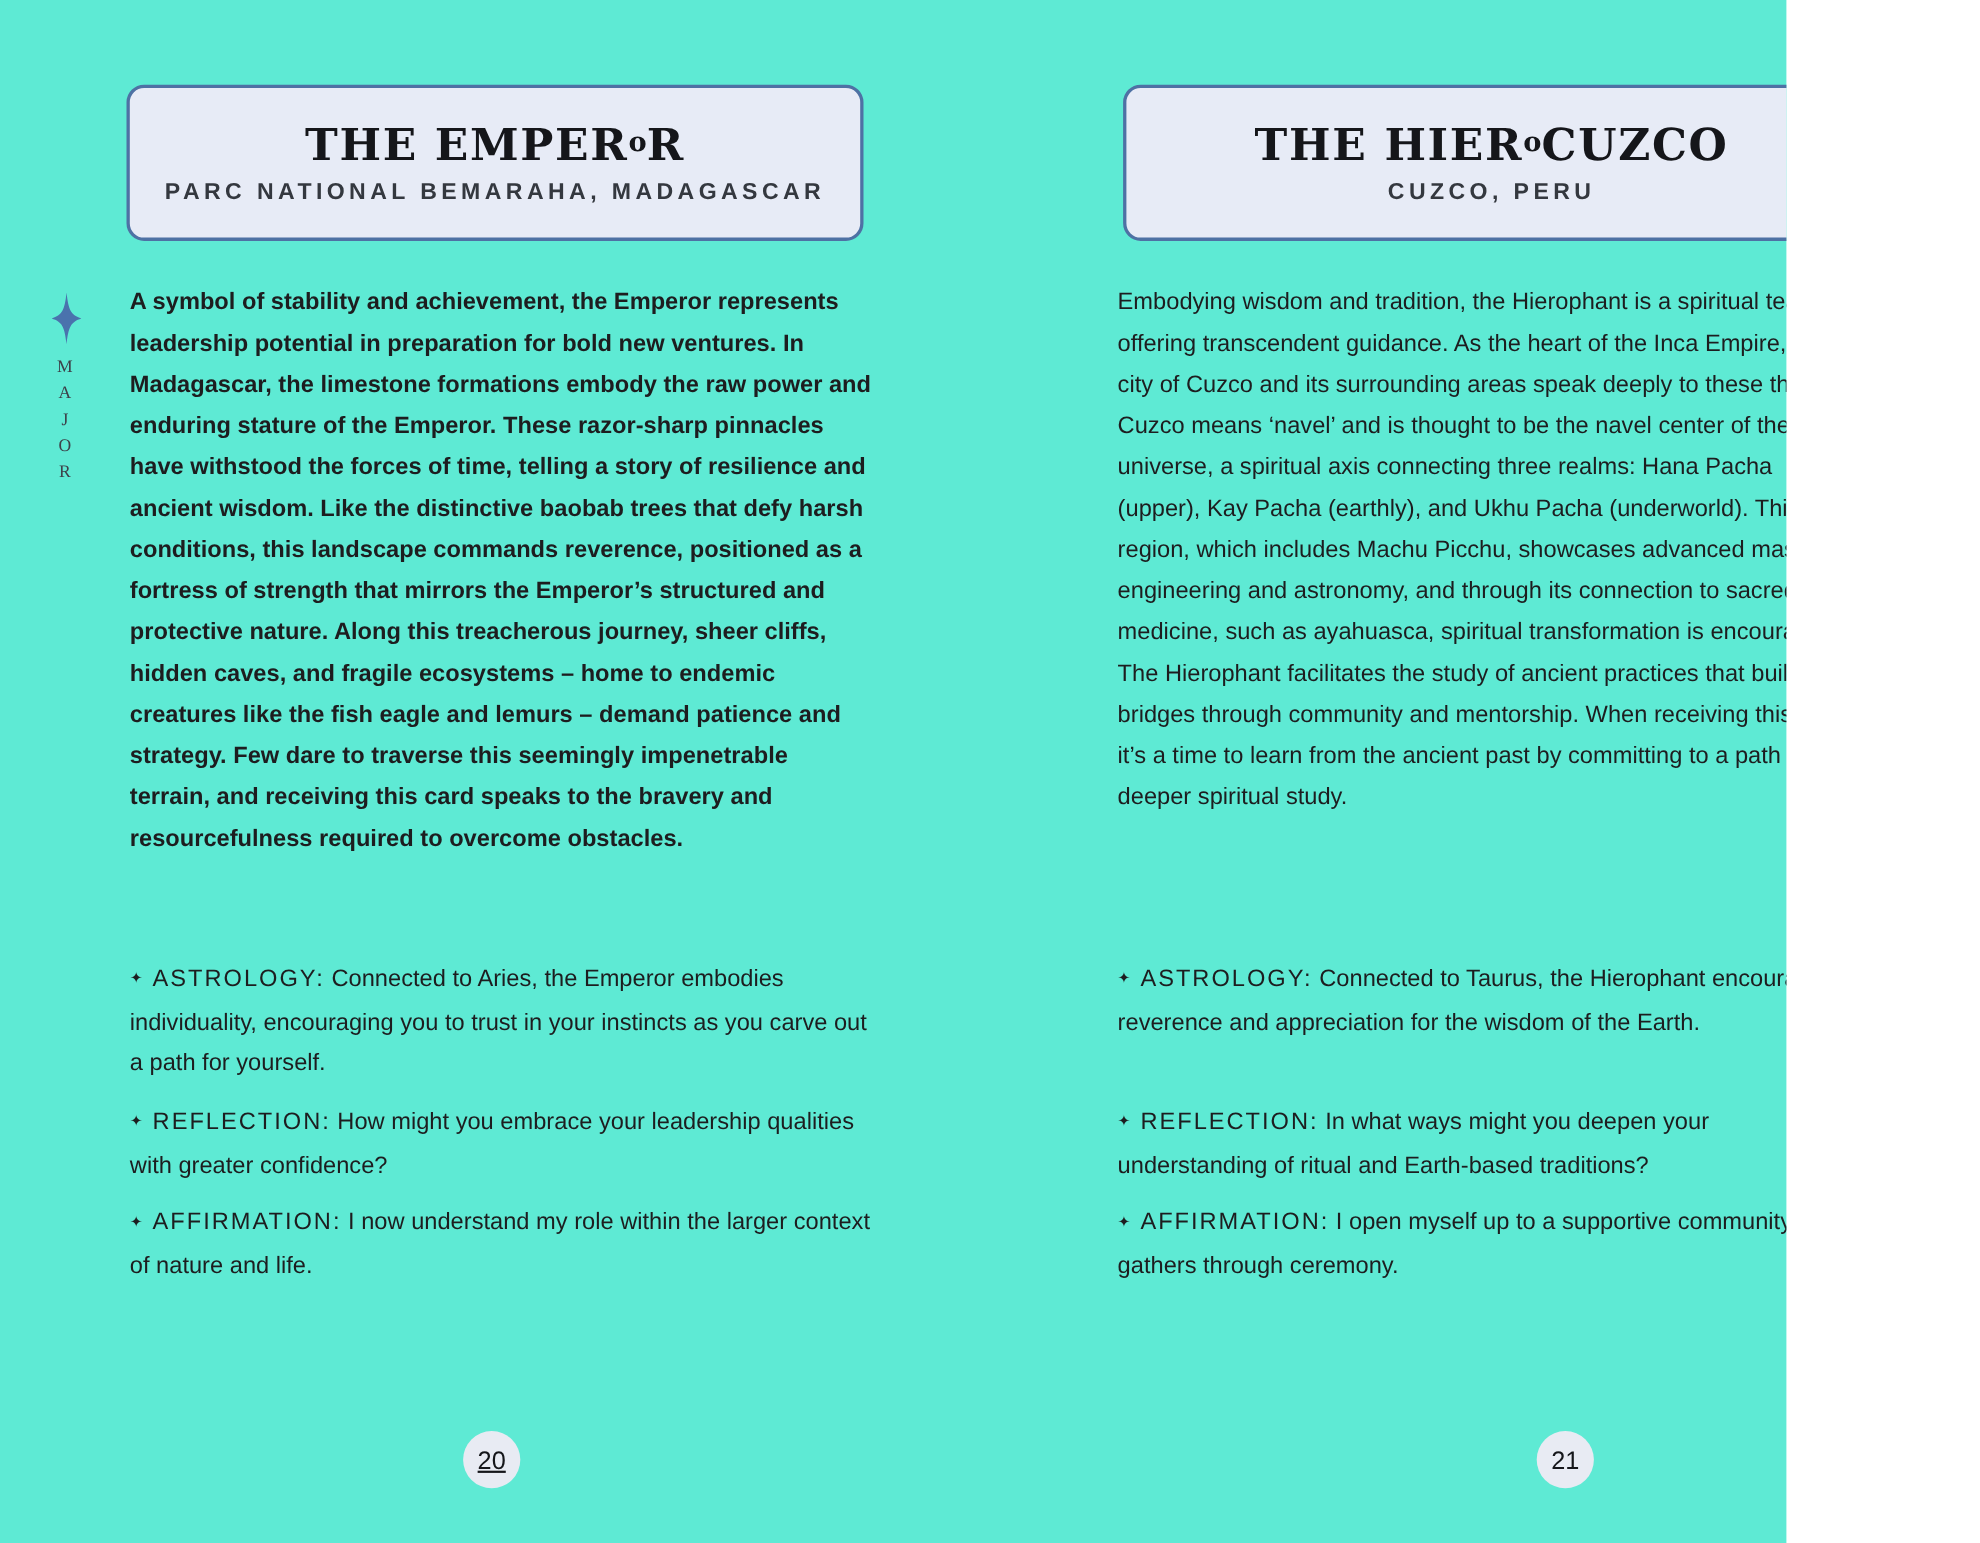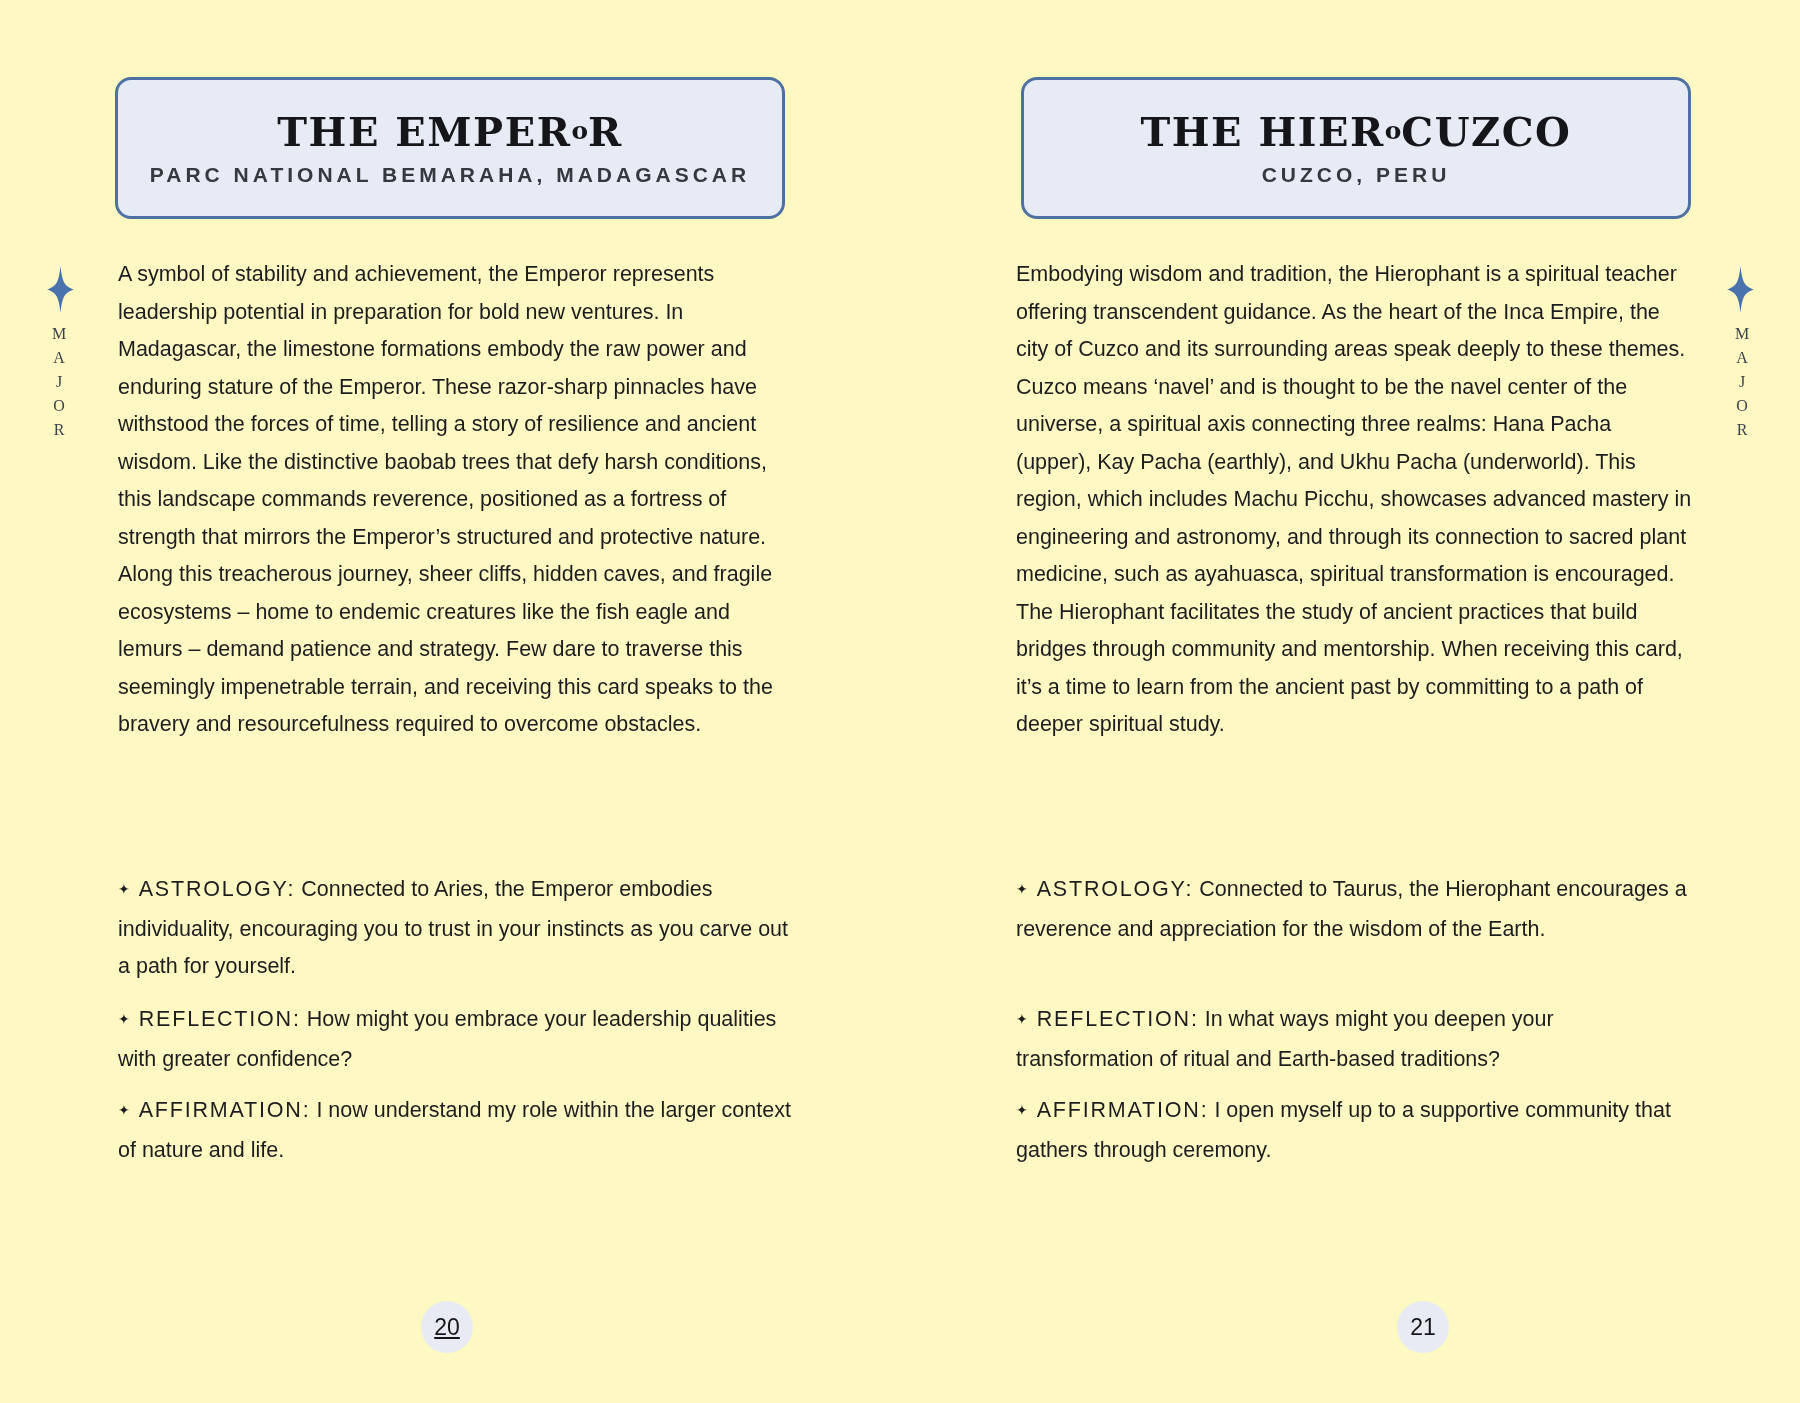--- a/index.html
+++ b/index.html
@@ -1,33 +1,33 @@
 <!DOCTYPE html>
 <html><head>
 <meta charset="utf-8">
 <style>
   html,body{margin:0;padding:0;background:#ffffff;}
-  .spread{position:relative;width:1800px;height:1403px;background:#fef9c3;overflow:hidden;
+  .spread{position:relative;width:1624px;height:1403px;background:#5eead4;overflow:hidden;
           font-family:"Liberation Sans",sans-serif;color:#1d1d1f;}
 
   
   .card-box{position:absolute;top:77px;width:670px;height:142px;box-sizing:border-box;
             background:#e7ebf6;border:3px solid #4e71a4;border-radius:16px;
             display:flex;flex-direction:column;align-items:center;justify-content:center;}
   .card-box.left{left:115px;}
   .card-box.right{left:1021px;}
   .card-title{font-family:"DejaVu Serif","Liberation Serif",serif;font-weight:600;
               font-size:40px;line-height:1;letter-spacing:1.5px;color:#15161a;margin:2px 0 0 0;}
   .card-title .small-o{font-size:0.62em;vertical-align:0.3em;letter-spacing:0;}
   .card-subtitle{margin-top:11px;font-size:21px;font-weight:700;letter-spacing:4px;color:#34383f;}
 
   
   .p-body{position:absolute;top:256px;width:676px;margin:0;
           font-size:21.5px;line-height:37.5px;font-weight:400;}
-  .p-body.left{left:118px;}
+  .p-body.left{left:118px;font-weight:bold;}
   .p-body.right{left:1016px;}
   .it{}
 
   
   .section{position:absolute;width:676px;margin:0;font-size:21.5px;line-height:37.5px;}
   .section.left{left:118px;}
   .section.right{left:1016px;}
   .sec-astro{top:871px;}
   .sec-refl{top:1001px;}
   .sec-affirm{top:1092px;}
@@ -95,21 +95,21 @@
       <h1 class="card-title"><span>THE HIER</span><span class="small-o">o</span><span>CUZCO</span></h1>
       <div class="card-subtitle">CUZCO, PERU</div>
     </header>
 
     <p class="p-body right"><span>Embodying wisdom and tradition, the Hierophant is a spiritual teacher offering transcendent guidance. As the heart of the Inca Empire, the city of Cuzco and its surrounding areas speak deeply to these themes. Cuzco means ‘navel’ and is thought to be the navel center of the universe, a spiritual axis connecting three realms: Hana Pacha (upper), Kay Pacha (earthly), and Ukhu Pacha (underworld). This region, which includes Machu Picchu, showcases advanced mastery in engineering and astronomy, and through its connection to sacred plant medicine, such as </span><span class="it">ayahuasca</span><span>, spiritual transformation is encouraged. The Hierophant facilitates the study of ancient practices that build bridges through community and mentorship. When receiving this card, it’s a time to learn from the ancient past by committing to a path of deeper spiritual study.</span></p>
 
     <p class="section right sec-astro">
       <span class="bullet">✦</span><span class="sec-label">ASTROLOGY:</span> <span>Connected to Taurus, the Hierophant encourages a reverence and appreciation for the wisdom of the Earth.</span>
     </p>
     <p class="section right sec-refl">
-      <span class="bullet">✦</span><span class="sec-label">REFLECTION:</span> <span>In what ways might you deepen your transformation of ritual and Earth-based traditions?</span>
+      <span class="bullet">✦</span><span class="sec-label">REFLECTION:</span> <span>In what ways might you deepen your understanding of ritual and Earth-based traditions?</span>
     </p>
     <p class="section right sec-affirm">
       <span class="bullet">✦</span><span class="sec-label">AFFIRMATION:</span> <span>I open myself up to a supportive community that gathers through ceremony.</span>
     </p>
 
     <div class="page-badge right">21</div>
   </section>
 
   <svg class="margin-star right" viewBox="0 0 24 24" preserveAspectRatio="none">
     <path d="M12 0 C13.6 8.4 15.6 10.4 24 12 C15.6 13.6 13.6 15.6 12 24 C10.4 15.6 8.4 13.6 0 12 C8.4 10.4 10.4 8.4 12 0 Z" fill="#4a72ad"></path>

